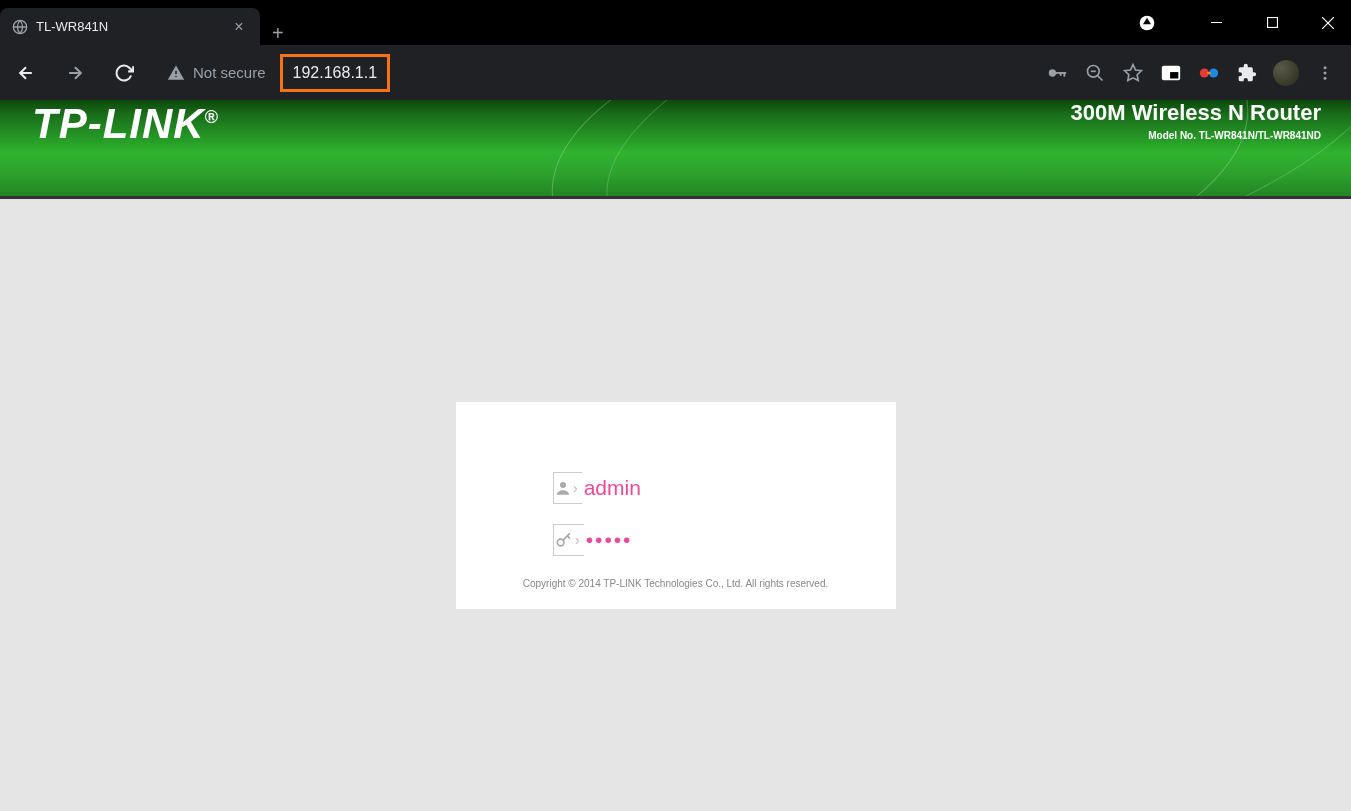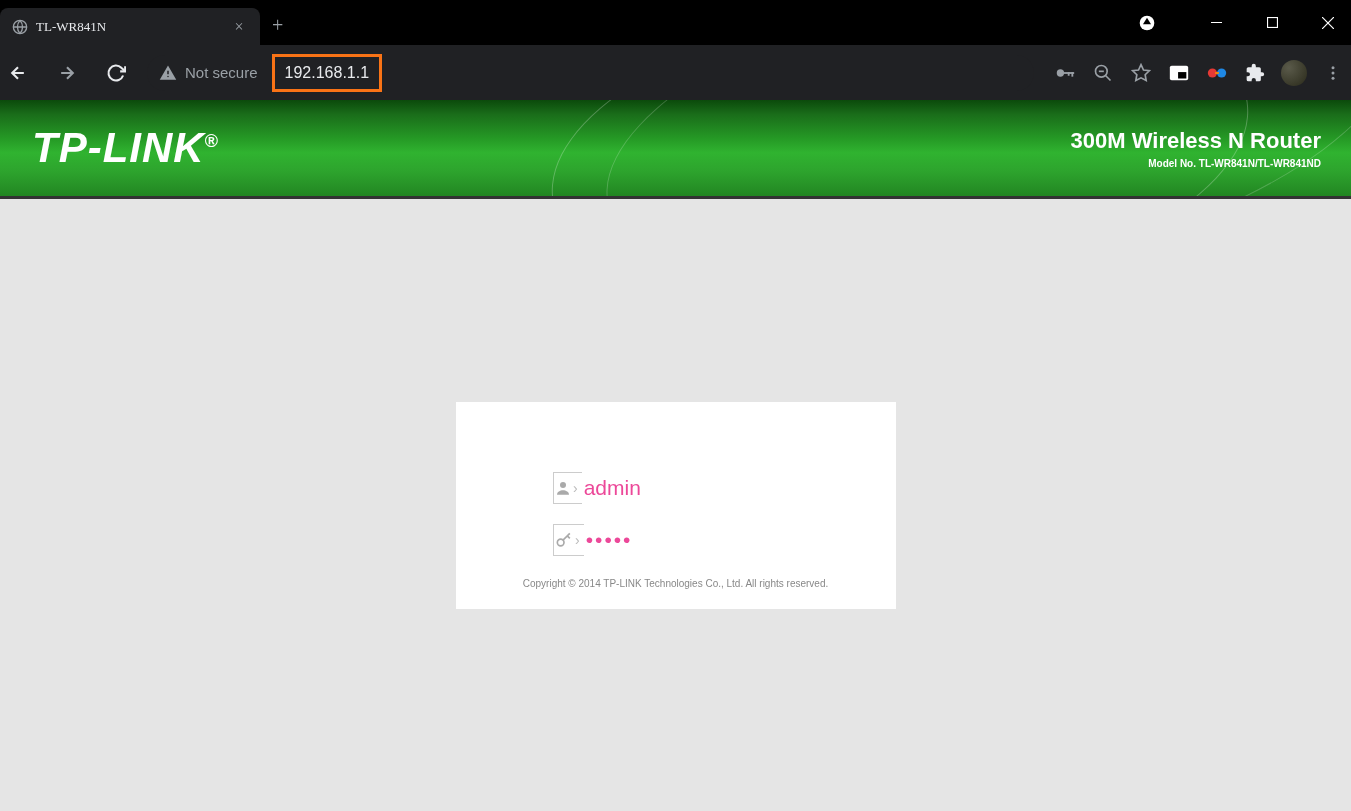--- a/index.html
+++ b/index.html
@@ -20,23 +20,22 @@
     .titlebar {
       height: 45px;
       background: #000;
       display: flex;
       align-items: flex-start;
       justify-content: space-between;
     }
     
     .tabs-section {
       display: flex;
-      align-items: flex-start;
+      align-items: flex-end;
       height: 100%;
-      font-family: Liberation Serif, serif;
     }
     
     .tab {
       display: flex;
       align-items: center;
       background: #202124;
       height: 37px;
       margin-top: 8px;
       padding: 0 12px;
       border-top-left-radius: 8px;
@@ -104,21 +103,21 @@
       color: #fff;
       cursor: pointer;
     }
     
     
     .addressbar {
       height: 55px;
       background: #202124;
       display: flex;
       align-items: center;
-      padding: 0 0;
+      padding: 0 8px;
       gap: 13px;
     }
     
     .nav-btn {
       width: 36px;
       height: 36px;
       display: flex;
       align-items: center;
       justify-content: center;
       color: #9aa0a6;
@@ -190,21 +189,21 @@
       height: 26px;
       border-radius: 50%;
       background: radial-gradient(circle at 30% 30%, #5a5a4a, #2a2a1a);
     }
     
     
     .page-header {
       height: 98px;
       background: linear-gradient(180deg, #0b4a0b 0%, #1a6d1a 15%, #259925 40%, #30b330 55%, #2da32d 75%, #228622 100%);
       display: flex;
-      align-items: center;
+      align-items: flex-start;
       justify-content: space-between;
       padding: 0 30px 0 32px;
       position: relative;
       border-bottom: 2px solid #333;
       overflow: hidden;
     }
     
     .page-header::before {
       content: '';
       position: absolute;

